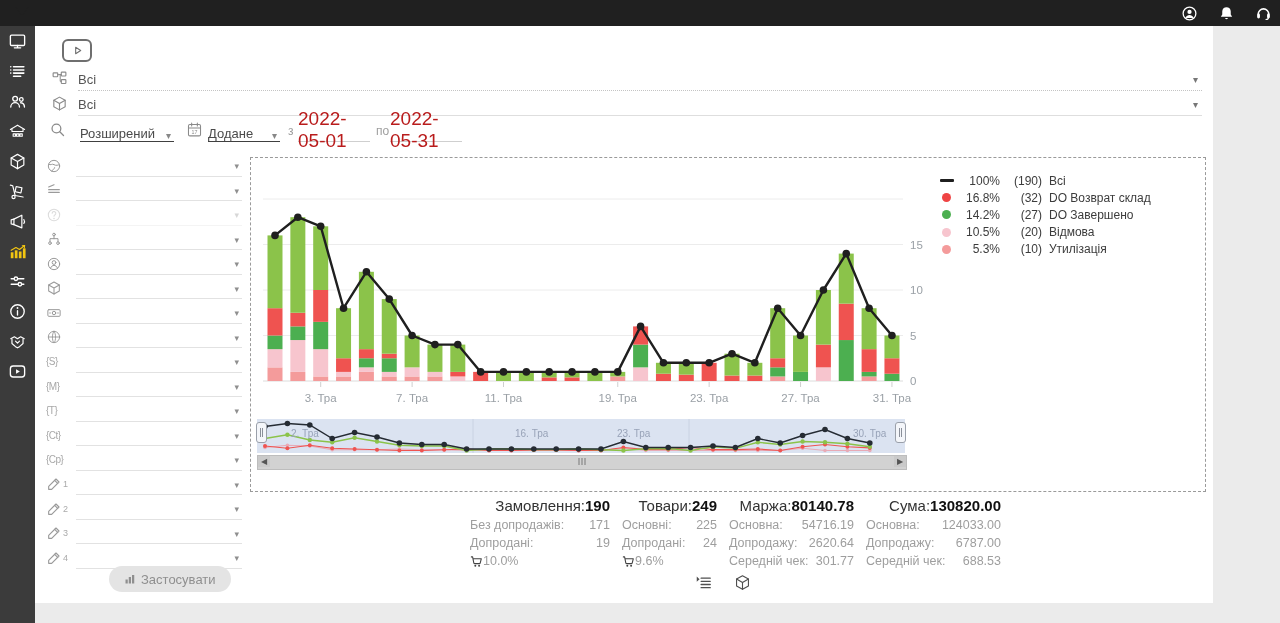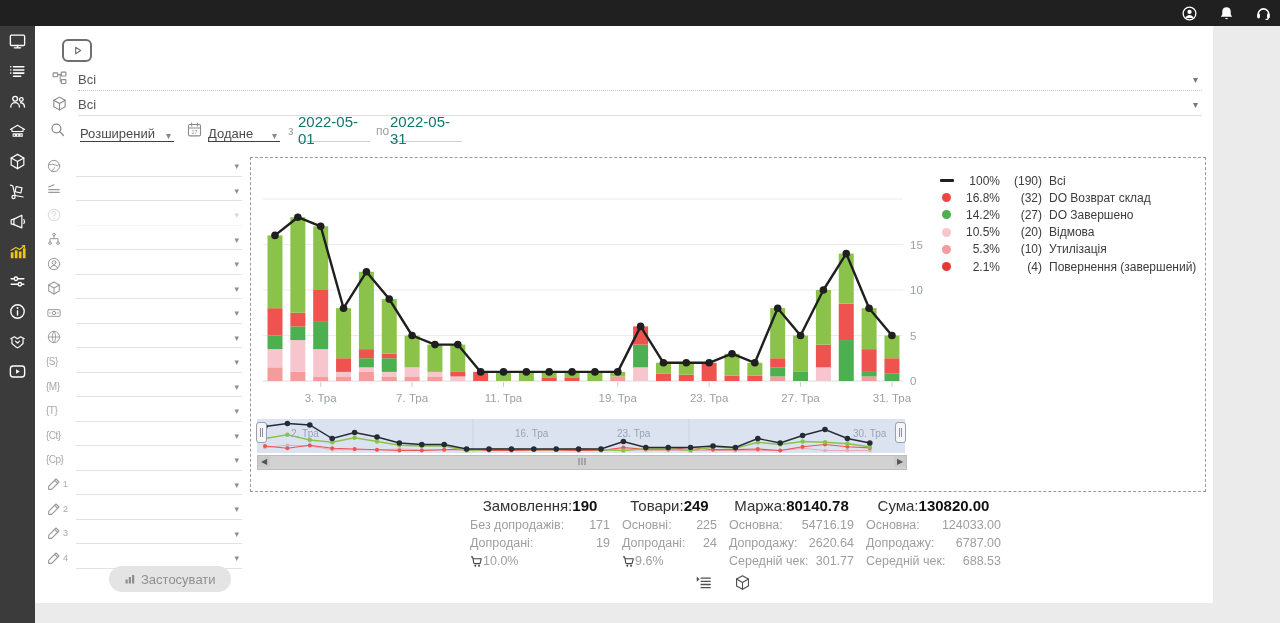--- a/index.html
+++ b/index.html
@@ -40,21 +40,21 @@
   .t-ic svg{width:17px;height:17px}
   .wide-select{position:absolute;left:78px;width:1124px;height:22px;display:flex;align-items:center;
     font-size:13px;color:#555;cursor:pointer}
   .wide-select .caret{margin-left:auto;color:#777;font-size:10px;padding-right:4px}
   .u-dotted{border-bottom:1px dotted #c4c4c4}
   .u-solid{border-bottom:1px solid #dedede}
   .inline-select{position:absolute;height:22px;display:flex;align-items:flex-end;font-size:13px;color:#4a4a4a;
     border-bottom:1px solid #404040;cursor:pointer}
   .inline-select .caret{margin-left:auto;color:#888;font-size:10px;padding:0 3px}
   .tiny-label{position:absolute;font-size:12px;color:#9e9e9e}
-  .date-input{position:absolute;height:22px;font-size:15px;color:#0f766e;border-bottom:1px solid #cfcfcf;
+  .date-input{position:absolute;height:22px;font-size:19px;color:#b91c1c;border-bottom:1px solid #cfcfcf;
     display:flex;align-items:center;cursor:text}
 
   
   .f-rows{position:absolute;left:46px;top:152px;width:196px}
   .f-row{height:24.5px;display:flex;align-items:flex-end;position:relative}
   .f-ic{width:22px;height:20px;color:#9a9a9a;display:flex;align-items:center;justify-content:flex-start;margin-bottom:1px}
   .f-ic svg{width:16px;height:16px}
   .f-ic b{font-size:10px;color:#a8a8a8;font-weight:400;letter-spacing:-.5px}
   .f-ic i{font-style:normal;font-size:9px;color:#aaa;margin-left:1px}
   .f-select{flex:1;margin-left:8px;height:19px;border-bottom:1px solid #e2e2e2;display:flex;align-items:center;cursor:pointer}
@@ -87,21 +87,21 @@
   .lg-row{display:flex;align-items:center;height:17.2px;font-size:12px;color:#3c3c3c;cursor:pointer}
   .lg-mark{width:15px;display:flex;justify-content:center;margin-right:2px}
   .lg-dot{width:9px;height:9px;border-radius:50%}
   .lg-line{width:14px;height:2.5px;background:#1f1f1f;border-radius:1px}
   .lg-pct{width:44px;text-align:right}
   .lg-cnt{width:38px;text-align:right;margin-left:4px}
   .lg-lab{margin-left:7px;white-space:nowrap}
 
   
   .stats{position:absolute;left:470px;top:497px;display:flex;gap:12px}
-  .stat-col .stat-h{display:flex;justify-content:center;font-size:15px;color:#333}
+  .stat-col .stat-h{display:flex;justify-content:flex-end;font-size:15px;color:#333}
   .stat-col .stat-h b{color:#111}
   .stat-row{display:flex;justify-content:space-between;font-size:12.5px;color:#9e9e9e;margin-top:4px}
   .stat-row.cart{justify-content:flex-start;align-items:center}
   .stat-row.cart svg{width:13px;height:13px;color:#424242}
   .c1{width:140px}.c2{width:95px}.c3{width:125px}.c4{width:135px}
 
   
   .toggles{position:absolute;left:694px;top:573px;display:flex;gap:20px;color:#4f4f4f}
   .tg{width:19px;height:19px;cursor:pointer}
   .tg svg{width:19px;height:19px}
@@ -822,28 +822,20 @@
         <span class="lg-lab">Відмова</span>
       </div>
       <div class="lg-row">
         <span class="lg-mark">
           <span class="lg-dot" style="background:#f49b9b"></span>
         </span>
         <span class="lg-pct">5.3%</span>
         <span class="lg-cnt">(10)</span>
         <span class="lg-lab">Утилізація</span>
       </div>
-      <div class="lg-row">
-        <span class="lg-mark">
-          <span class="lg-dot" style="background:#e53935"></span>
-        </span>
-        <span class="lg-pct">2.1%</span>
-        <span class="lg-cnt">(4)</span>
-        <span class="lg-lab">Повернення (завершений)</span>
-      </div>
     </div>
 </div>
 
 <div class="stats">
     <div class="stat-col c1">
       <div class="stat-h">
         <span>Замовлення:</span>
         <b>190</b>
       </div>
       <div class="stat-row">

